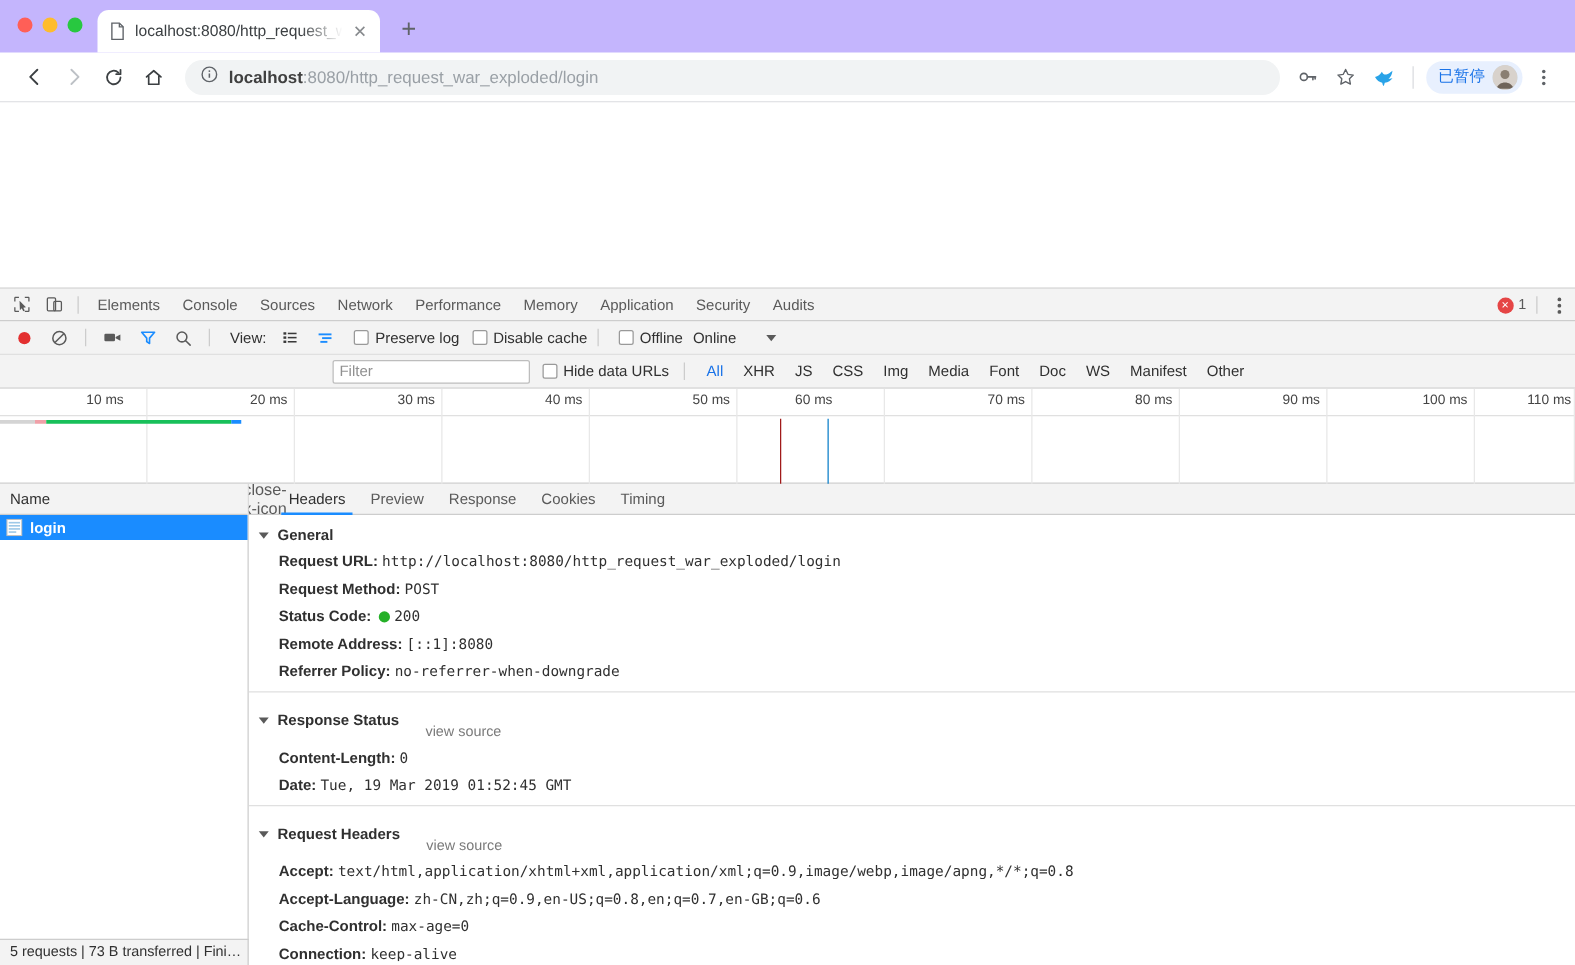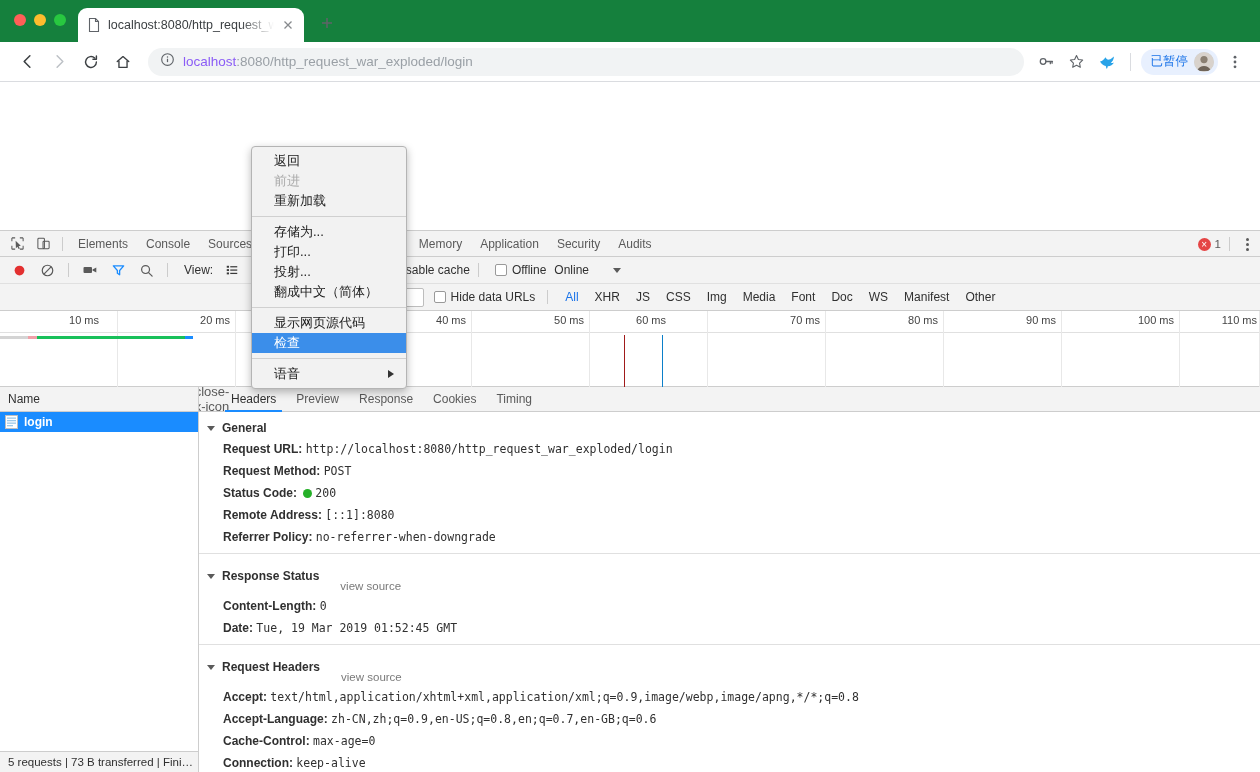--- a/index.html
+++ b/index.html
@@ -5,21 +5,21 @@
   * { box-sizing: border-box; margin: 0; padding: 0; }
   html, body {
     width: 1260px; height: 772px;
     font-family: "Liberation Sans", sans-serif;
     background: #fff; overflow: hidden;
   }
   .browser { position: relative; width: 1260px; height: 772px; }
 
   
   .tabstrip {
-    height: 42px; background: #15803d; position: relative;
+    height: 42px; background: #c4b5fd; position: relative;
     display: flex; align-items: flex-end;
   }
   .traffic { position: absolute; left: 14px; top: 14px; display: flex; gap: 8px; }
   .dot { width: 12px; height: 12px; border-radius: 50%; }
   .dot.red { background: #ff5f57; }
   .dot.yellow { background: #febc2e; }
   .dot.green { background: #28c840; }
   .tab {
     margin-left: 78px; width: 226px; height: 34px;
     background: #fff; border-radius: 9px 9px 0 0;
@@ -48,21 +48,21 @@
   .navbtn {
     width: 30px; height: 30px; display: flex; align-items: center;
     justify-content: center; color: #5f6368; border-radius: 50%;
   }
   .navbtn.disabled { color: #bdc1c6; }
   .omnibox {
     flex: 1; height: 28px; margin: 0 8px; background: #f1f3f4;
     border-radius: 14px; display: flex; align-items: center; padding: 0 12px; gap: 8px;
   }
   .omnibox-url { font-size: 13.5px; color: #9aa0a6; white-space: nowrap; }
-  .omnibox-url b { color: #8b5cf6; font-weight: 400; }
+  .omnibox-url b { color: #404040; font-weight: 700; }
   .tb-icons { display: flex; align-items: center; gap: 4px; }
   .tb-ic { width: 26px; height: 26px; display: flex; align-items: center; justify-content: center; color: #5f6368; }
   .tb-sep { width: 1px; height: 18px; background: #dadce0; margin: 0 6px; }
   .paused {
     display: flex; align-items: center; gap: 6px; background: #e8f0fe;
     border-radius: 14px; height: 26px; padding: 0 4px 0 10px;
   }
   .paused-text { font-size: 12.5px; color: #1a73e8; }
   .avatar {
     width: 20px; height: 20px; border-radius: 50%; background: #cfd3d6;
@@ -548,32 +548,14 @@
           <div class="kv"><b>Cache-Control:</b> <span class="val">max-age=0</span></div>
           <div class="kv"><b>Connection:</b> <span class="val">keep-alive</span></div>
           <div class="kv"><b>Content-Length:</b> <span class="val">27</span></div>
         </div>
       </div>
     </div>
 
     <div class="dt-status">5 requests | 73 B transferred | Fini…</div>
   </div>
 
-  <div class="ctxmenu">
-    <div class="ctxitem">返回</div>
-    <div class="ctxitem disabled">前进</div>
-    <div class="ctxitem">重新加载</div>
-    <div class="ctxsep"></div>
-    <div class="ctxitem">存储为...</div>
-    <div class="ctxitem">打印...</div>
-    <div class="ctxitem">投射...</div>
-    <div class="ctxitem">翻成中文（简体）</div>
-    <div class="ctxsep"></div>
-    <div class="ctxitem">显示网页源代码</div>
-    <div class="ctxitem sel">检查</div>
-    <div class="ctxsep"></div>
-    <div class="ctxitem">
-      <span>语音</span>
-      <span class="arrow"></span>
-    </div>
-  </div>
 
 </div>
 
 </body></html>

